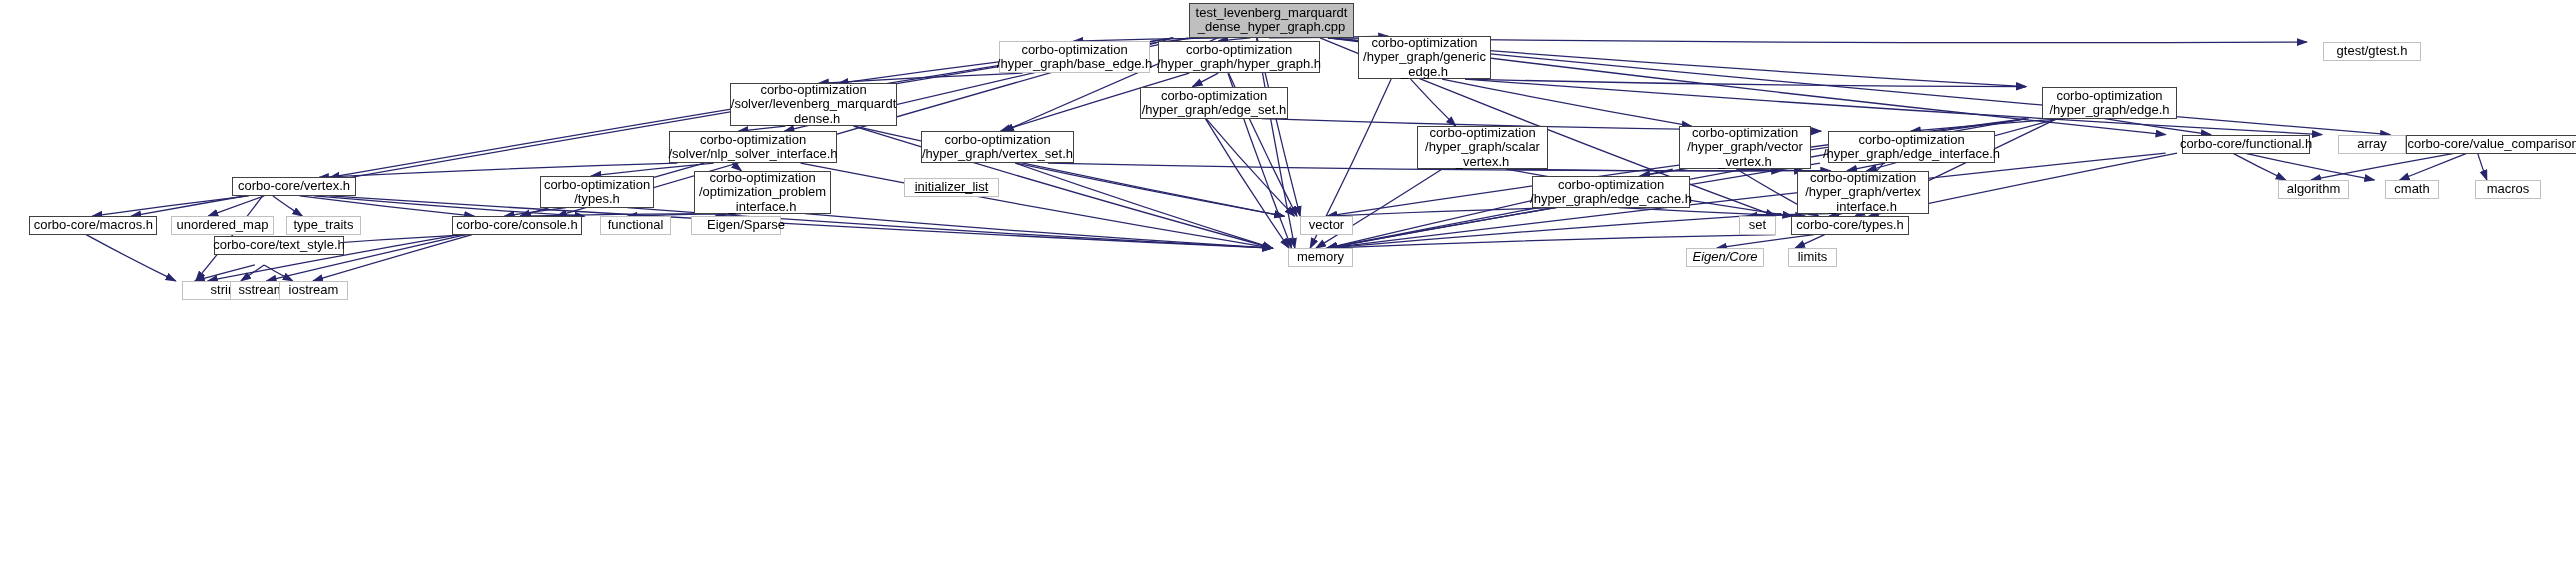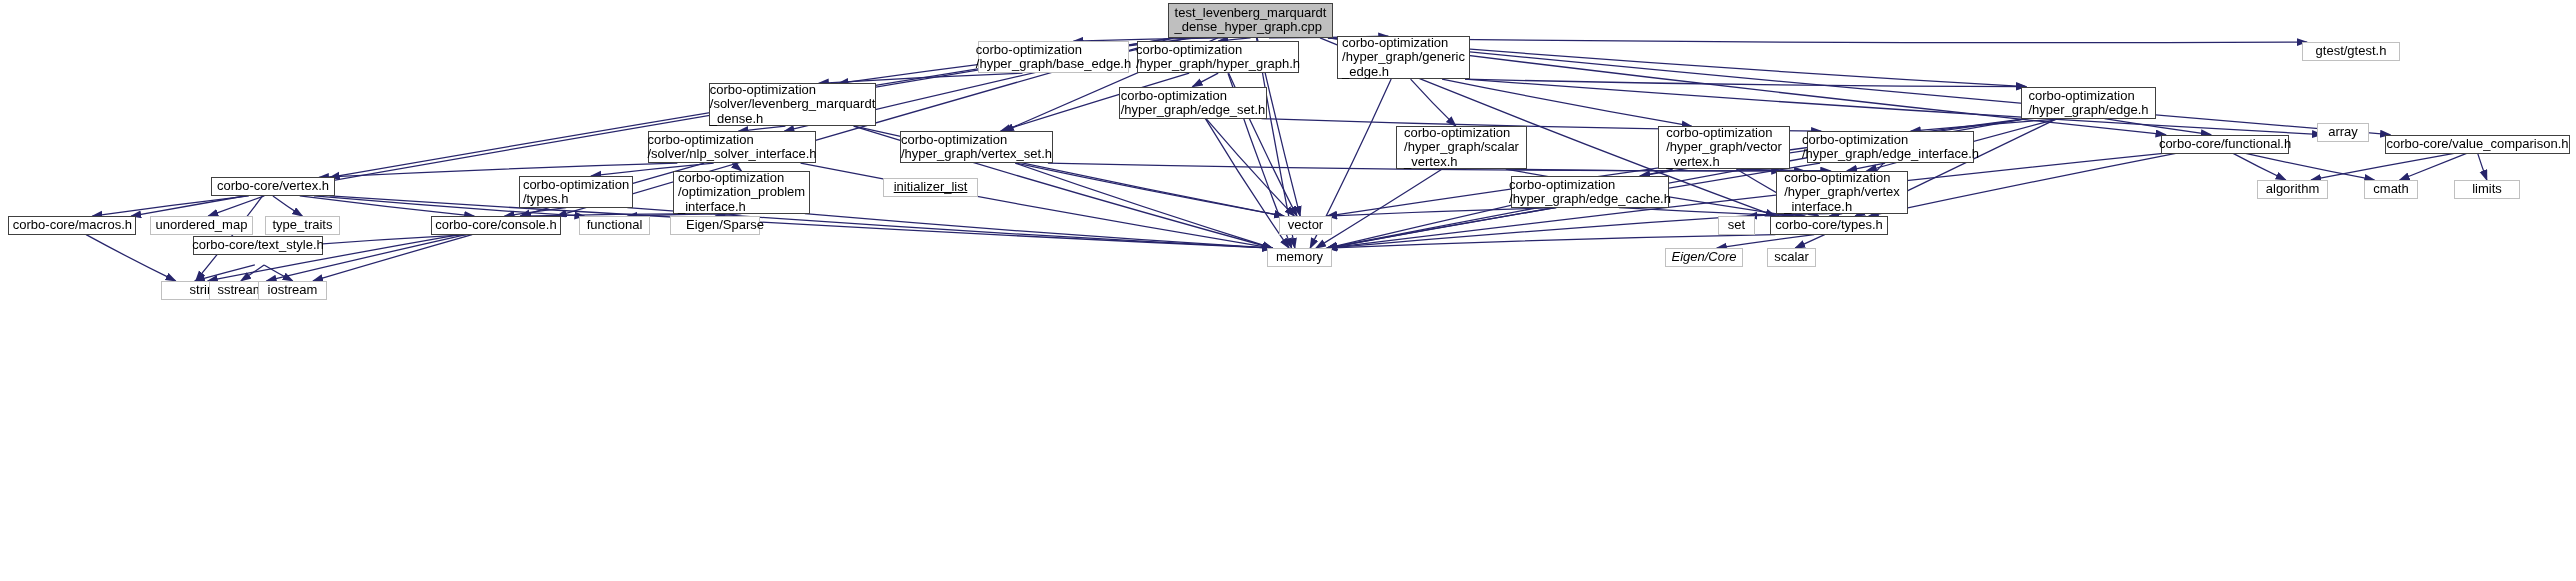--- a/index.html
+++ b/index.html
@@ -1,21 +1,21 @@
 <!DOCTYPE html>
 <html style="font-size:13.5px"><head>
 <meta charset="utf-8">
 <style>
   html,body{margin:0;padding:0;background:#ffffff;}
   #page{position:relative;width:2576px;height:582px;background:#ffffff;
         font-family:"Liberation Sans","DejaVu Sans",sans-serif;overflow:hidden;}
   #edges{position:absolute;left:0;top:0;width:2576px;height:582px;}
   .node{position:absolute;box-sizing:border-box;display:flex;align-items:center;
-        justify-content:center;text-align:left;line-height:1.08;
-        font-size:13px;color:#000000;background:#ffffff;white-space:pre;}
+        justify-content:center;text-align:center;line-height:1.08;
+        font-size:13px;color:#000000;background:#ffffff;white-space:pre;margin-left:21px;}
   .node.root{background:#bfbfbf;border:1.3px solid #404040;}
   .node.hdr{background:#ffffff;border:1.3px solid #404040;}
   .node.sys{background:#ffffff;border:1.2px solid #c0c0c0;}
 </style>
 </head>
 <body>
 
 <div id="page">
   <svg id="edges" viewBox="0 0 3063 692" xmlns="http://www.w3.org/2000/svg">
       <defs>
@@ -140,47 +140,47 @@
 /hyper_graph/vertex_set.h</div>
     <div class="node hdr" style="left: 1396px; top: 126px; width: 131px; height: 43px;">corbo-optimization
 /hyper_graph/scalar
 _vertex.h</div>
     <div class="node hdr" style="left: 1658px; top: 126px; width: 132px; height: 43px;">corbo-optimization
 /hyper_graph/vector
 _vertex.h</div>
     <div class="node hdr" style="left: 1807px; top: 131px; width: 167px; height: 32px;">corbo-optimization
 /hyper_graph/edge_interface.h</div>
     <div class="node hdr" style="left: 2161px; top: 135px; width: 128px; height: 18.5px;">corbo-core/functional.h</div>
-    <div class="node sys" style="left: 2317px; top: 123px; width: 52px; height: 18.5px;">array</div>
+    <div class="node sys" style="left: 2317px; top: 135px; width: 68px; height: 18.5px;">array</div>
     <div class="node hdr" style="left: 2385px; top: 135px; width: 185px; height: 18.5px;">corbo-core/value_comparison.h</div>
     <div class="node hdr" style="left: 211px; top: 177px; width: 124px; height: 18.5px;">corbo-core/vertex.h</div>
     <div class="node hdr" style="left: 519px; top: 176px; width: 114px; height: 32px;">corbo-optimization
 /types.h</div>
     <div class="node hdr" style="left: 673px; top: 171px; width: 137px; height: 43px;">corbo-optimization
 /optimization_problem
 _interface.h</div>
     <div class="node sys" style="left: 883px; top: 178px; width: 95px; height: 18.5px; text-decoration: underline;">initializer_list</div>
     <div class="node hdr" style="left: 1511px; top: 176px; width: 158px; height: 32px;">corbo-optimization
 /hyper_graph/edge_cache.h</div>
     <div class="node hdr" style="left: 1776px; top: 171px; width: 132px; height: 43px;">corbo-optimization
 /hyper_graph/vertex
 _interface.h</div>
     <div class="node sys" style="left: 2257px; top: 180px; width: 71px; height: 18.5px;">algorithm</div>
     <div class="node sys" style="left: 2364px; top: 180px; width: 54px; height: 18.5px;">cmath</div>
-    <div class="node sys" style="left: 2454px; top: 180px; width: 66px; height: 18.5px;">limits</div>
+    <div class="node sys" style="left: 2454px; top: 180px; width: 66px; height: 18.5px;">macros</div>
     <div class="node hdr" style="left: 8.4px; top: 216px; width: 128px; height: 18.5px;">corbo-core/macros.h</div>
     <div class="node sys" style="left: 150px; top: 216px; width: 103px; height: 18.5px;">unordered_map</div>
     <div class="node sys" style="left: 265px; top: 216px; width: 75px; height: 18.5px;">type_traits</div>
     <div class="node hdr" style="left: 431px; top: 216px; width: 130px; height: 18.5px;">corbo-core/console.h</div>
     <div class="node sys" style="left: 579px; top: 216px; width: 71px; height: 18.5px;">functional</div>
     <div class="node sys" style="left: 670px; top: 216px; width: 90px; height: 18.5px; padding-left: 20px;">Eigen/Sparse</div>
     <div class="node sys" style="left: 1279px; top: 216px; width: 53px; height: 18.5px;">vector</div>
     <div class="node sys" style="left: 1718px; top: 216px; width: 37px; height: 18.5px;">set</div>
     <div class="node hdr" style="left: 1770px; top: 216px; width: 118px; height: 18.5px;">corbo-core/types.h</div>
     <div class="node hdr" style="left: 193px; top: 236px; width: 130px; height: 18.5px;">corbo-core/text_style.h</div>
     <div class="node sys" style="left: 1267px; top: 248px; width: 65px; height: 18.5px;">memory</div>
     <div class="node sys" style="left: 1665px; top: 248px; width: 78px; height: 18.5px; font-style: italic;">Eigen/Core</div>
-    <div class="node sys" style="left: 1767px; top: 248px; width: 49px; height: 18.5px;">scalar</div>
+    <div class="node sys" style="left: 1767px; top: 248px; width: 49px; height: 18.5px;">limits</div>
     <div class="node sys" style="left: 161px; top: 281px; width: 51px; height: 18.5px; padding-left: 38px;">string</div>
     <div class="node sys" style="left: 209px; top: 281px; width: 63px; height: 18.5px;">sstream</div>
     <div class="node sys" style="left: 258px; top: 281px; width: 69px; height: 18.5px;">iostream</div>
   </div>
 
 
 </body></html>

